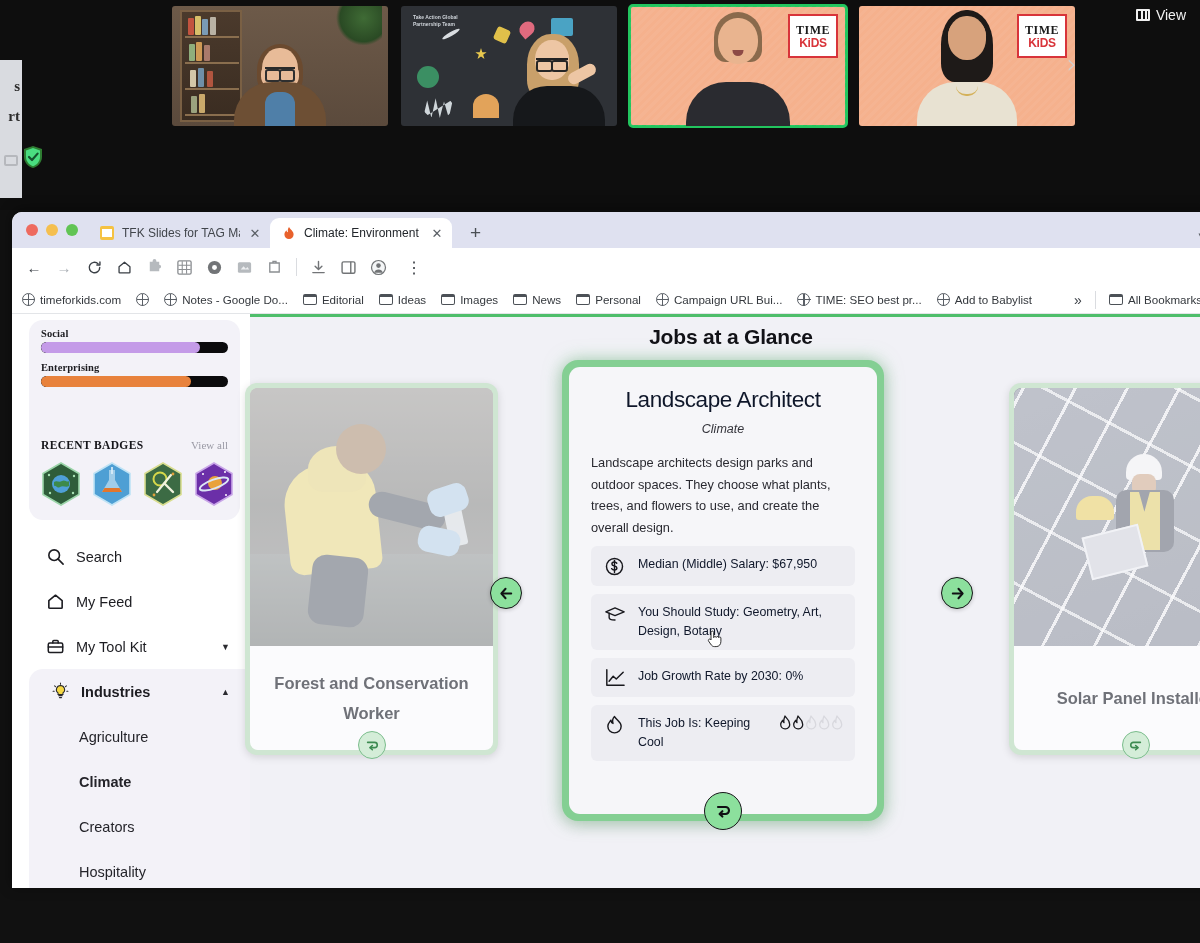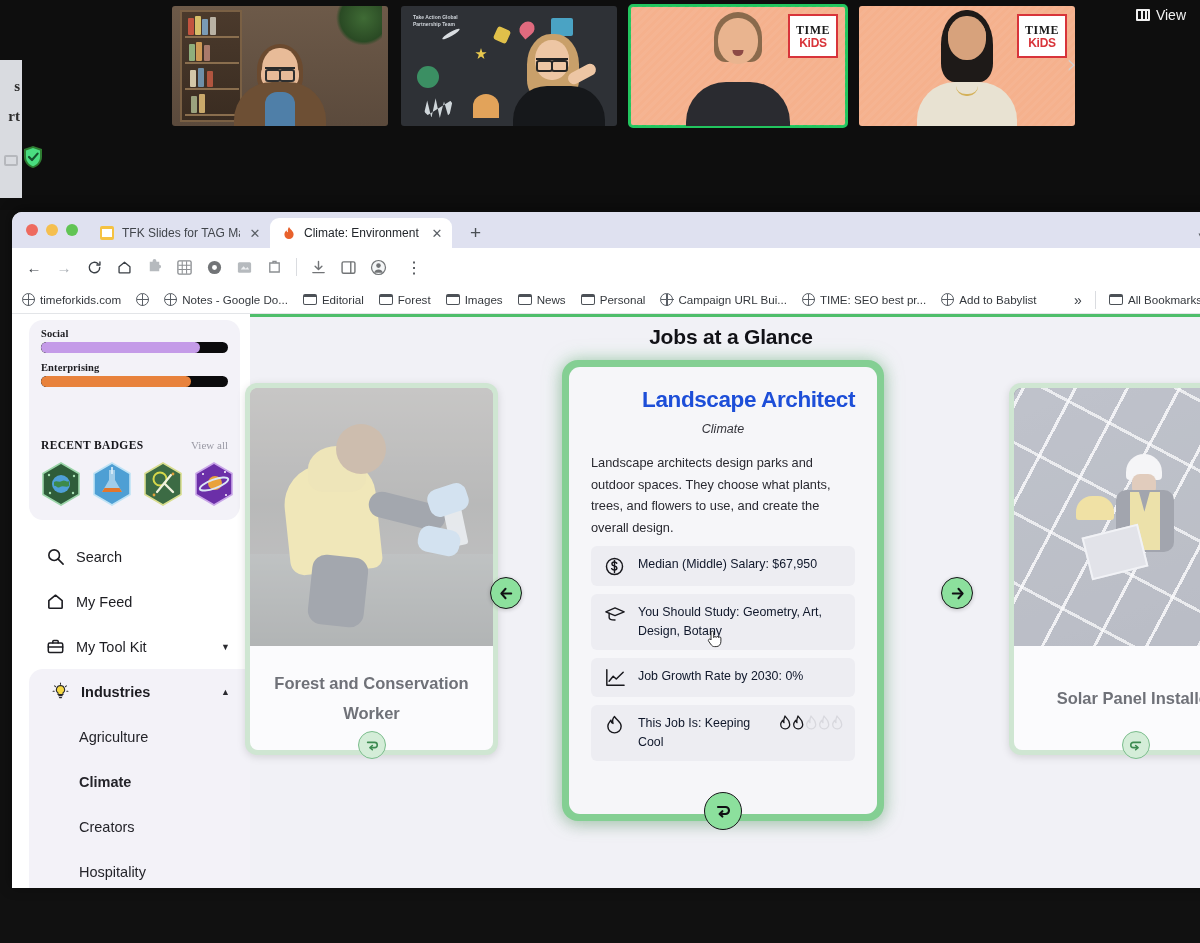--- a/index.html
+++ b/index.html
@@ -267,21 +267,21 @@
     background: #c9ccd4; border: 2px solid #eceef2; transform: rotate(-14deg); }
   .ph-solar .hat2 { position: absolute; left: 62px; top: 108px; width: 38px; height: 24px;
     background: #e8c83f; border-radius: 16px 16px 3px 3px; }
 
   
   .maincard { position: absolute; left: 312px; top: -5px; width: 322px; height: 461px;
     background: #84cf93; border-radius: 16px; padding: 7px;
     box-shadow: 0 0 18px rgba(116,200,135,.55), 0 4px 16px rgba(0,0,0,.16); }
   .maincard .inner { width: 100%; height: 100%; background: #f6f6f9; border-radius: 11px;
     padding: 20px 22px 0; position: relative; overflow: hidden; }
-  .job-title { text-align: right; font-size: 22.5px; font-weight: 700; color: #1d4ed8; letter-spacing: -.4px; }
+  .job-title { text-align: center; font-size: 22.5px; font-weight: 400; color: #0f172a; letter-spacing: -.4px; }
   .job-cat { text-align: center; font-size: 12.5px; font-style: italic; color: #33333a; margin-top: 9px; }
   .job-desc { font-size: 12.8px; line-height: 21.5px; color: #2a2a31; margin-top: 16px; }
   .factrow { display: flex; align-items: flex-start; gap: 12px; background: #ededf2; border-radius: 6px;
     padding: 9px 12px; margin-top: 8px; min-height: 36px; }
   .factrow .ficn { width: 23px; flex: none; display:flex; align-items:center; justify-content:center; padding-top:1px; }
   .factrow .ftxt { font-size: 12.4px; line-height: 19px; color: #0f172a; flex: 1; }
   .flames { display: flex; gap: 1px; align-items: center; padding-top: 1px; }
   .flames span { width: 12px; height: 15px; display: block; }
 
   .navbtn { position: absolute; width: 32px; height: 32px; border-radius: 50%; background: #8ce09d;
@@ -503,21 +503,21 @@
       <div class="bm">
           <span class="gicon"></span>
           <span>Notes - Google Do...</span>
         </div>
       <div class="bm">
           <span class="ficon"></span>
           <span>Editorial</span>
         </div>
       <div class="bm">
           <span class="ficon"></span>
-          <span>Forest</span>
+          <span>Ideas</span>
         </div>
       <div class="bm">
           <span class="ficon"></span>
           <span>Images</span>
         </div>
       <div class="bm">
           <span class="ficon"></span>
           <span>News</span>
         </div>
       <div class="bm">

